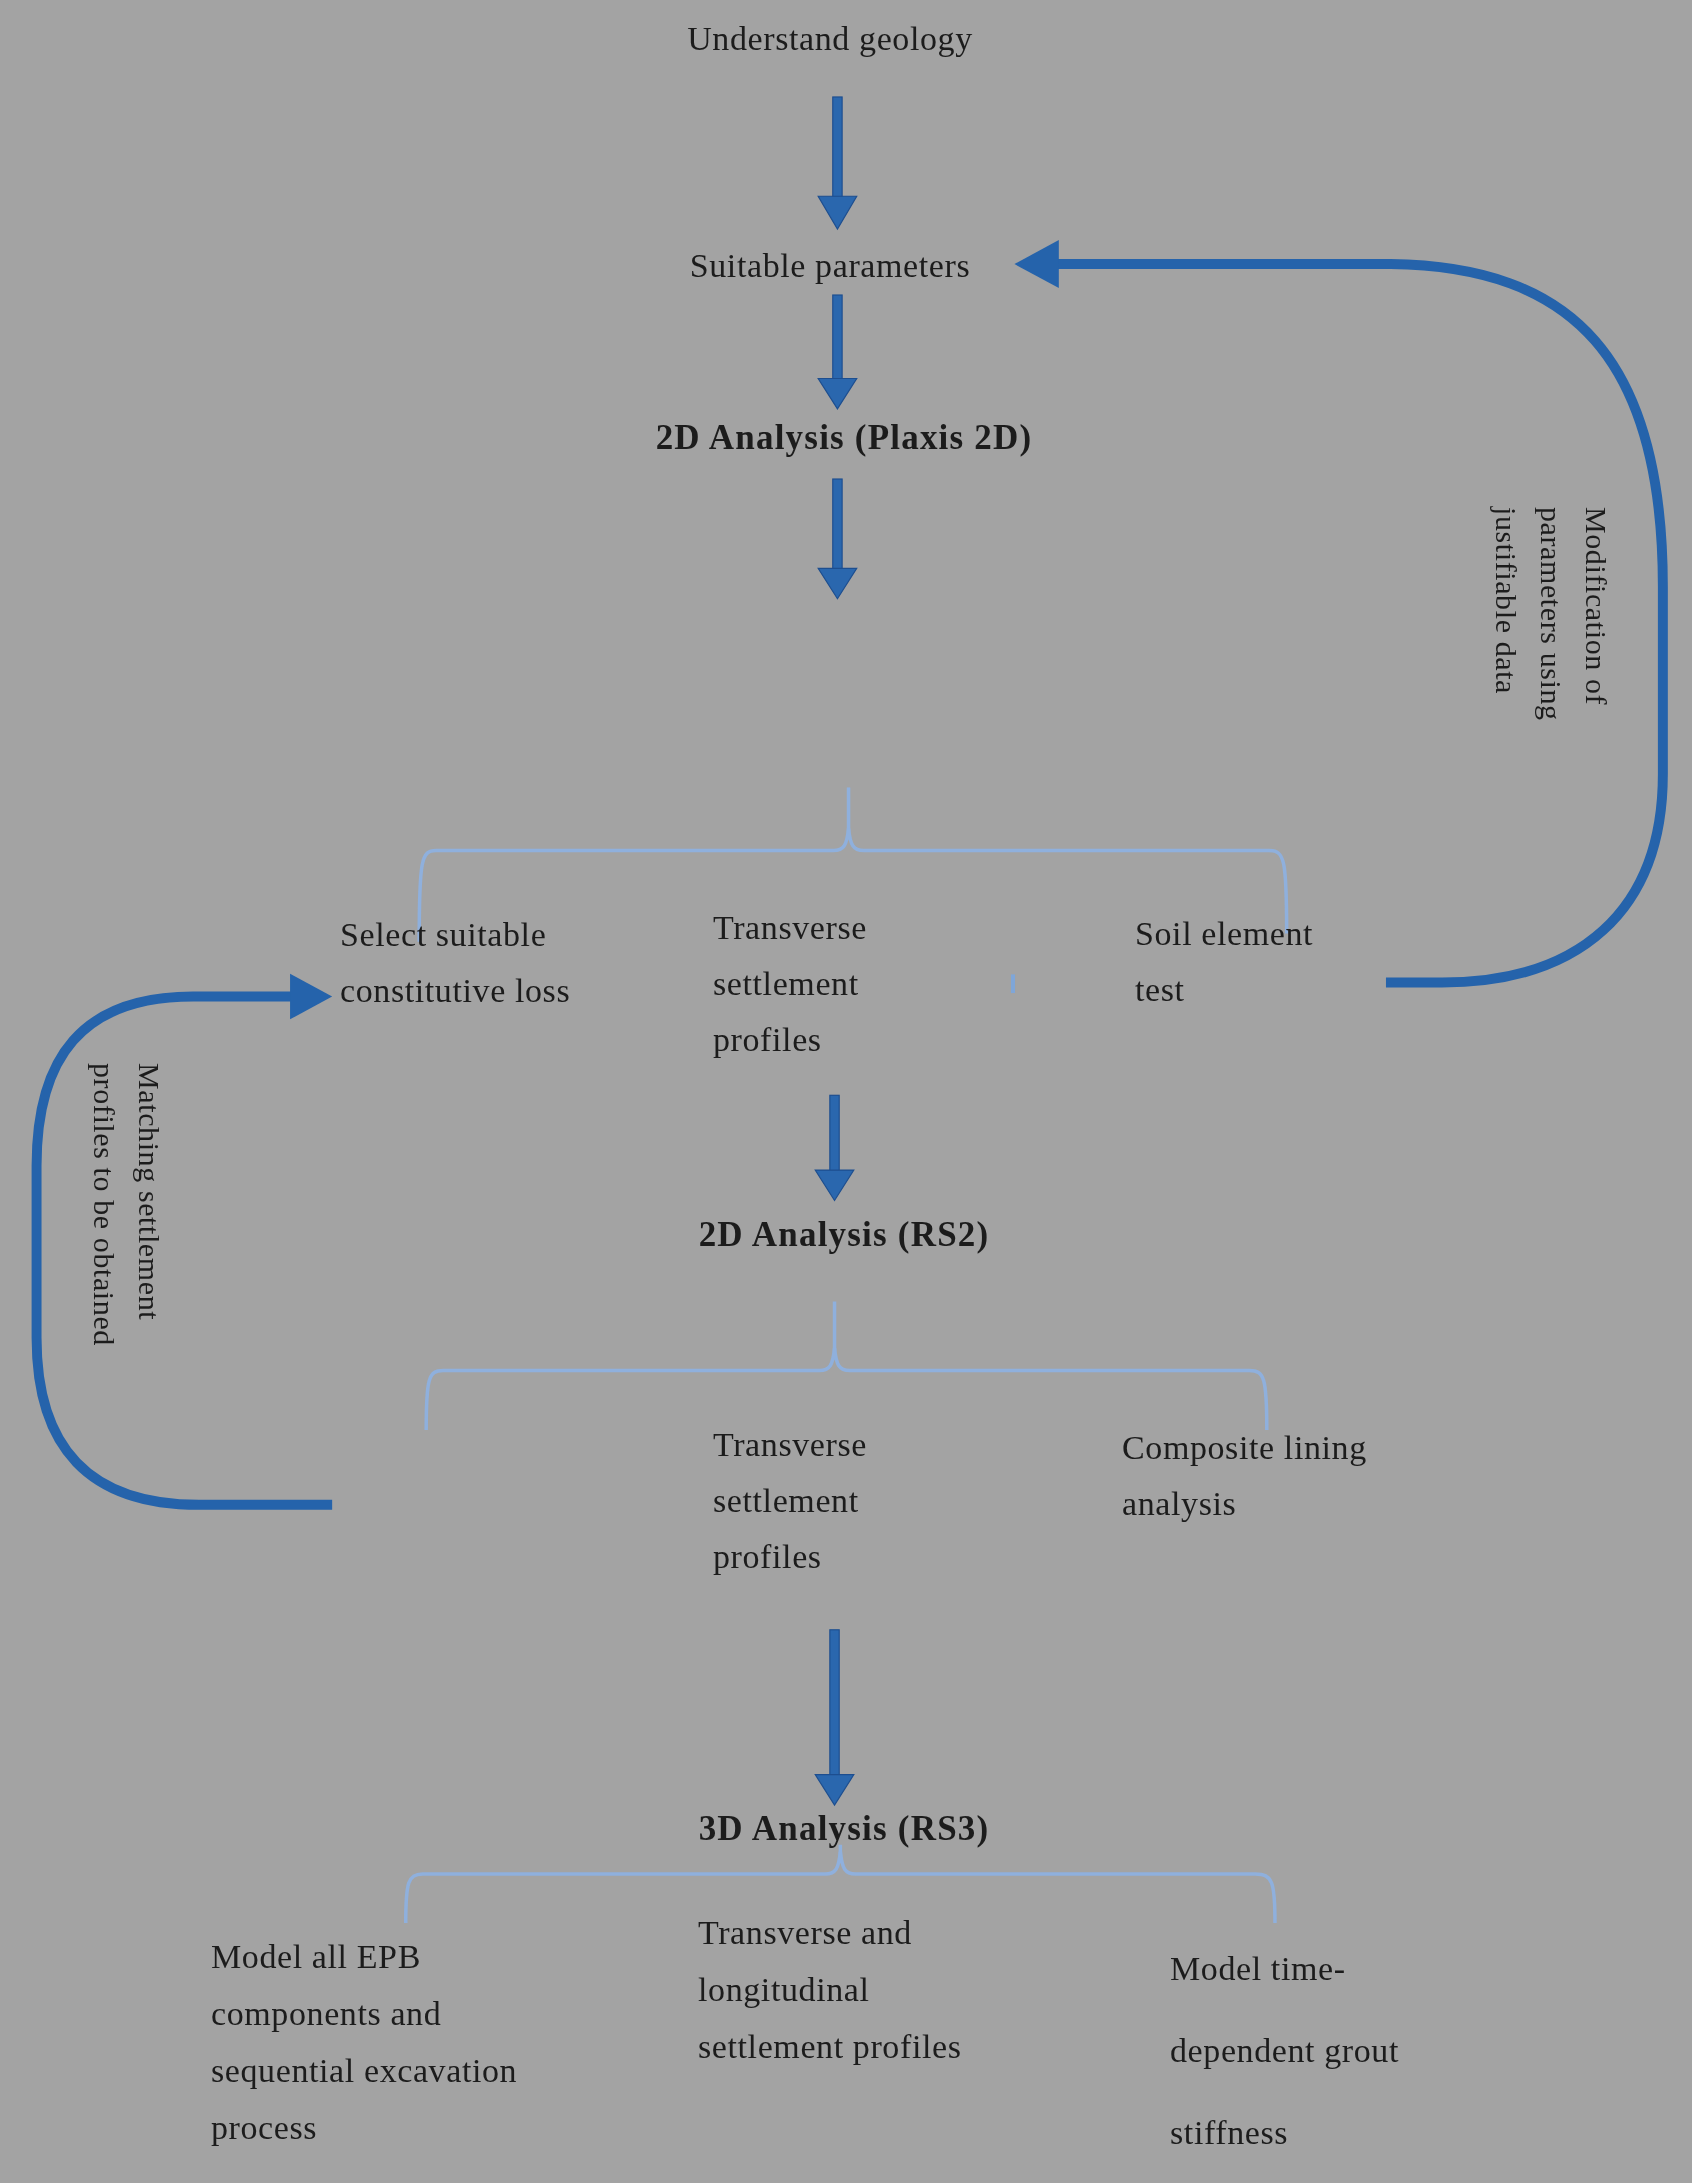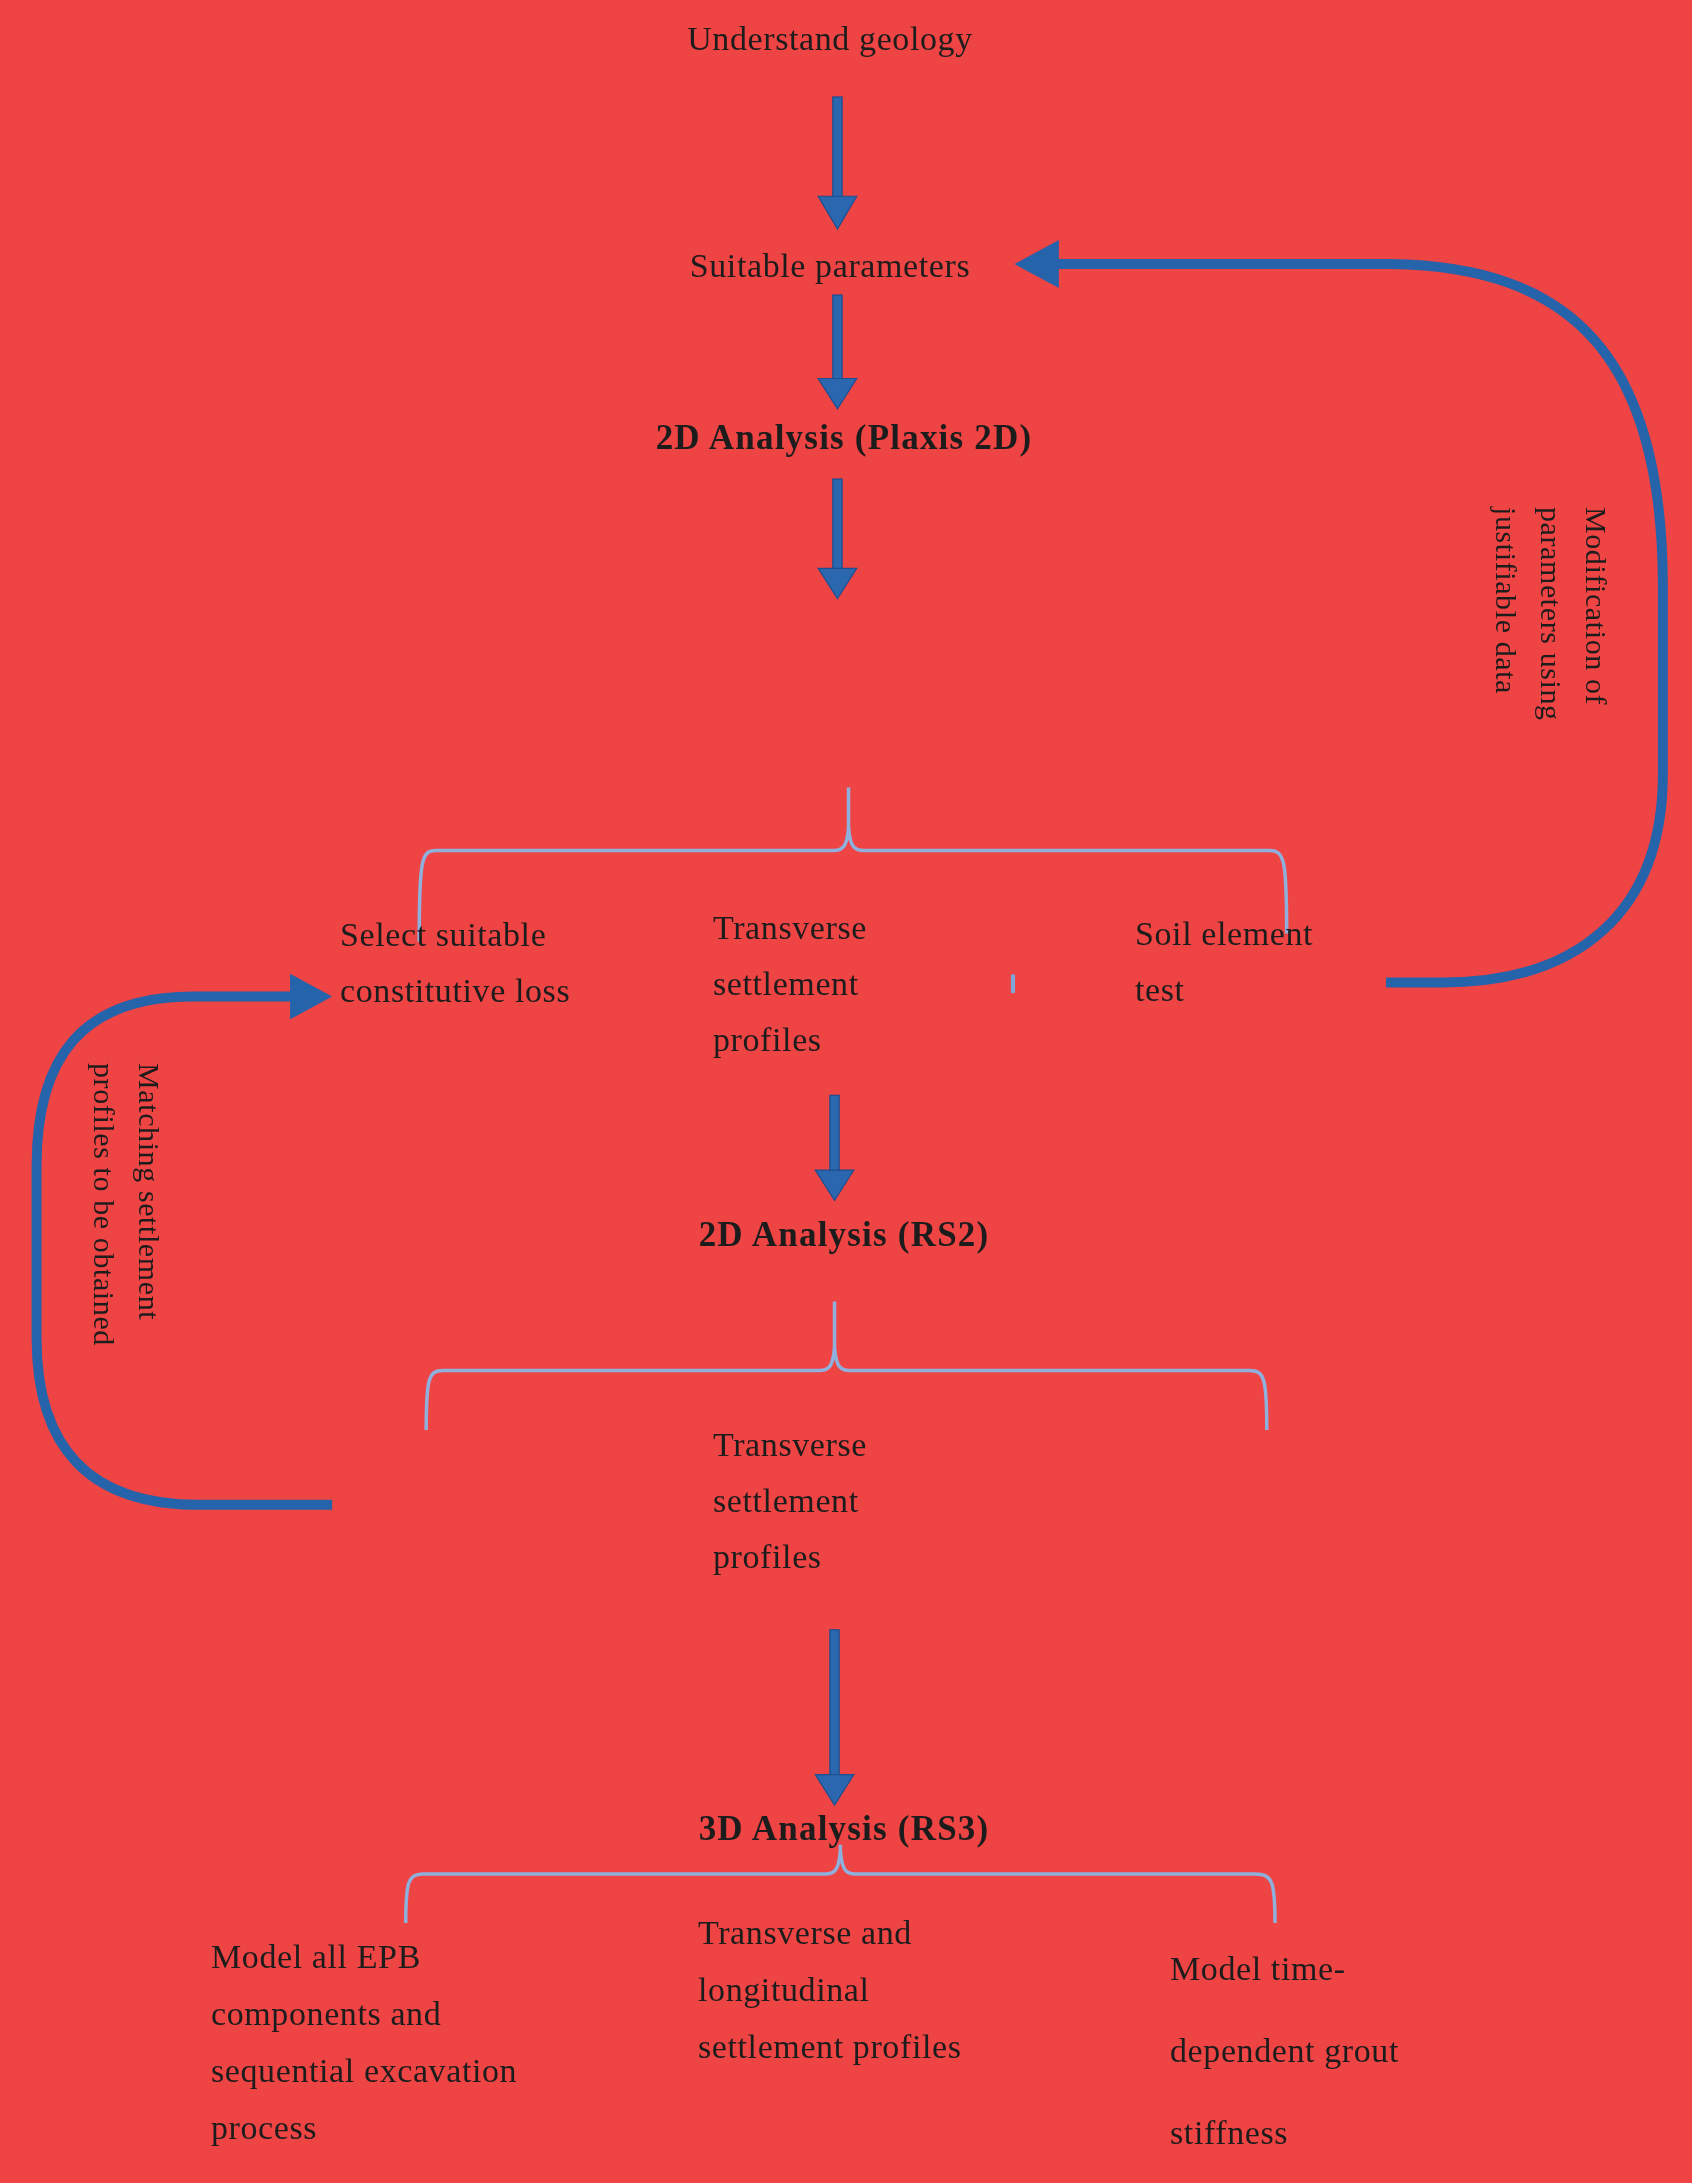--- a/index.html
+++ b/index.html
@@ -1,19 +1,19 @@
 <!DOCTYPE html>
 <html style="font-size:9.3px"><head>
 <meta charset="utf-8">
 <style>
   html,body{margin:0;padding:0;background:#ffffff;}
   .canvas{
     position:relative;
     width:1693px;height:2183px;
-    background:#ef4444;
+    background:#a3a3a3;
     font-family:"Liberation Serif","DejaVu Serif",serif;
     color:#1c1c1c;
     overflow:hidden;
   }
   .txt{
     position:absolute;
     font-size:34px;
     line-height:56px;
     white-space:pre-line;
     letter-spacing:0.6px;
@@ -112,20 +112,22 @@
   <div class="txt" style="left:1104px;top:906px;width:292px;margin-left:31px;">Soil element
 test</div>
 
   <div class="txt center bold" style="left:628px;top:1207px;width:432px;">2D Analysis (RS2)</div>
 
 
   <div class="txt" style="left:713px;top:1417px;width:280px;">Transverse
 settlement
 profiles</div>
 
+  <div class="txt" style="left:1122px;top:1420px;width:327px;">Composite lining
+analysis</div>
 
   <div class="txt center bold" style="left:628px;top:1801px;width:432px;">3D Analysis (RS3)</div>
 
   <div class="txt" style="left:211px;top:1928px;width:362px;line-height:57px;">Model all EPB
 components and
 sequential excavation
 process</div>
 
   <div class="txt" style="left:698px;top:1904px;width:374px;line-height:57px;">Transverse and
 longitudinal

